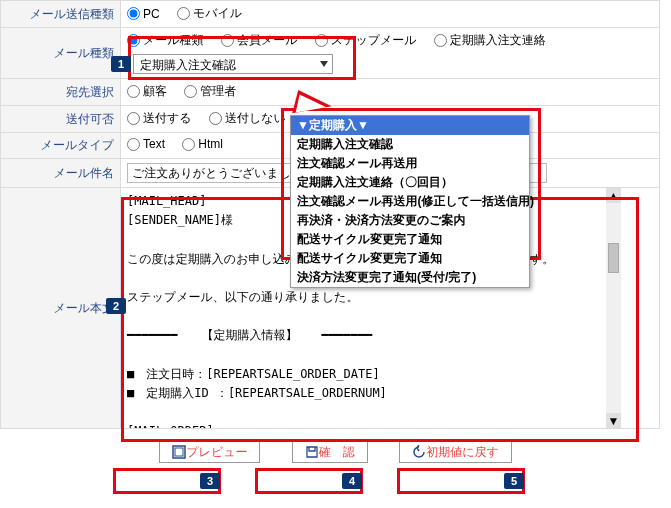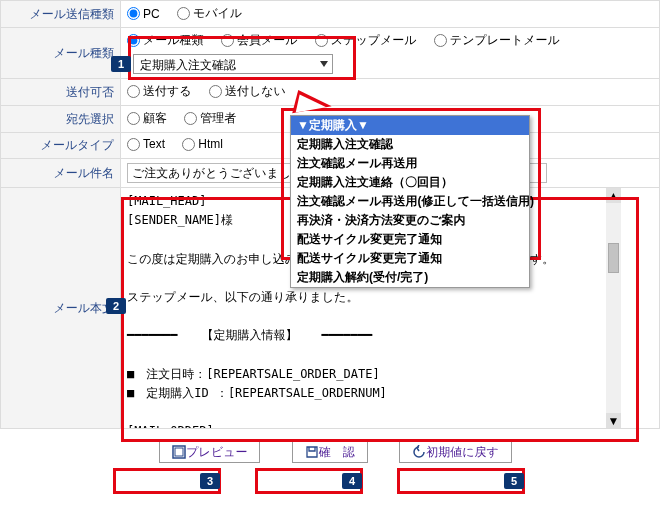--- a/index.html
+++ b/index.html
@@ -94,21 +94,21 @@
   }
   .btn {
     display: inline-flex;
     align-items: center;
     border: 1px solid #999;
     background: #fff;
     padding: 3px 12px;
     margin: 0 14px;
     height: 22px;
     font-size: 12px;
-    color: #4c1d95;
+    color: #ef4444;
     cursor: pointer;
   }
   .btn .icon { width: 14px; height: 14px; display: inline-block; }
   .annot {
     position: absolute;
     border: 3px solid #e30613;
     pointer-events: none;
   }
   .callout {
     position: absolute;
@@ -194,56 +194,56 @@
         <label class="radio-wrap">
               <input type="radio" style="">
               <span>会員メール</span>
             </label>
         <label class="radio-wrap">
               <input type="radio" style="">
               <span>ステップメール</span>
             </label>
         <label class="radio-wrap">
               <input type="radio" style="">
-              <span>テンプレートメール</span>
+              <span>定期購入注文連絡</span>
             </label>
       </div>
       <div style="margin-top:4px; margin-left:6px;">
         <div class="dropdown">
           <span>定期購入注文確認</span>
           <span class="arrow"></span>
         </div>
       </div>
     </td>
   </tr>
 
   <tr>
+    <td class="label-cell">宛先選択</td>
+    <td class="field-cell">
+      <label class="radio-wrap">
+            <input type="radio" style="">
+            <span>顧客</span>
+          </label>
+      <label class="radio-wrap">
+            <input type="radio" style="">
+            <span>管理者</span>
+          </label>
+    </td>
+  </tr>
+
+  <tr>
     <td class="label-cell">送付可否</td>
     <td class="field-cell">
       <label class="radio-wrap">
             <input type="radio" style="">
             <span>送付する</span>
           </label>
       <label class="radio-wrap">
             <input type="radio" style="">
             <span>送付しない</span>
-          </label>
-    </td>
-  </tr>
-
-  <tr>
-    <td class="label-cell">宛先選択</td>
-    <td class="field-cell">
-      <label class="radio-wrap">
-            <input type="radio" style="">
-            <span>顧客</span>
-          </label>
-      <label class="radio-wrap">
-            <input type="radio" style="">
-            <span>管理者</span>
           </label>
     </td>
   </tr>
 
   <tr>
     <td class="label-cell">メールタイプ</td>
     <td class="field-cell">
       <label class="radio-wrap">
             <input type="radio" style="">
             <span>Text</span>
@@ -345,14 +345,14 @@
 <div class="annot" style="left:281px; top:108px; width:260px; height:152px;"></div>
 <div class="dropdown-menu" style="left:290px; top:115px;">
   <div class="item sel">▼定期購入▼</div>
   <div class="item">定期購入注文確認</div>
   <div class="item">注文確認メール再送用</div>
   <div class="item">定期購入注文連絡（〇回目）</div>
   <div class="item">注文確認メール再送用(修正して一括送信用)</div>
   <div class="item">再決済・決済方法変更のご案内</div>
   <div class="item">配送サイクル変更完了通知</div>
   <div class="item">配送サイクル変更完了通知</div>
-  <div class="item">定期購入解約(受付/完了)</div>
+  <div class="item">決済方法変更完了通知(受付/完了)</div>
 </div>
 
 </body></html>

